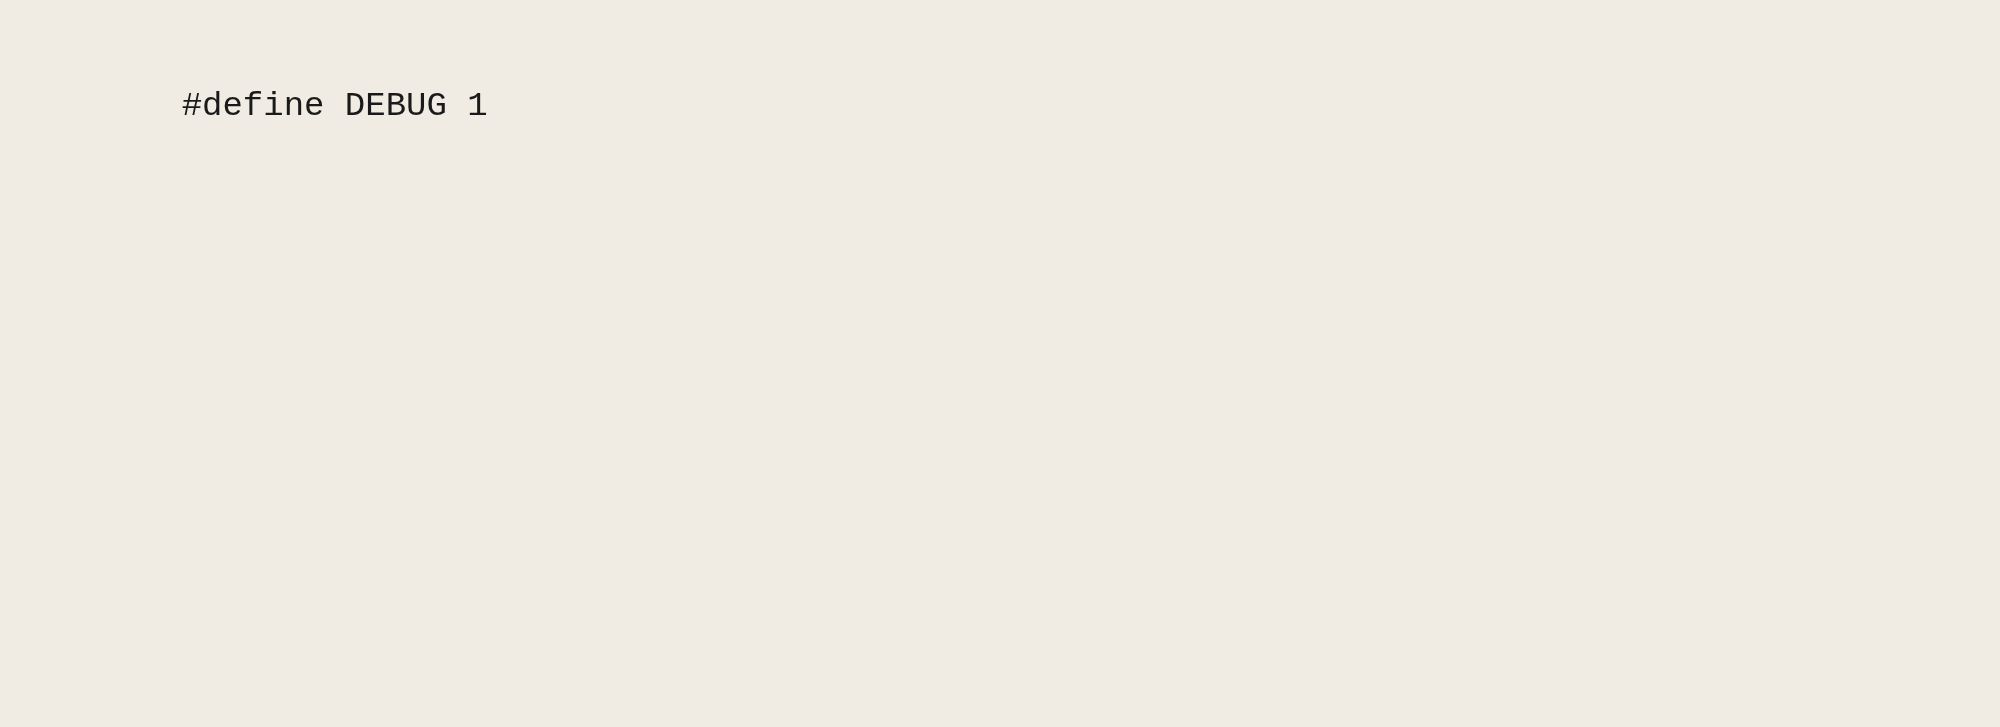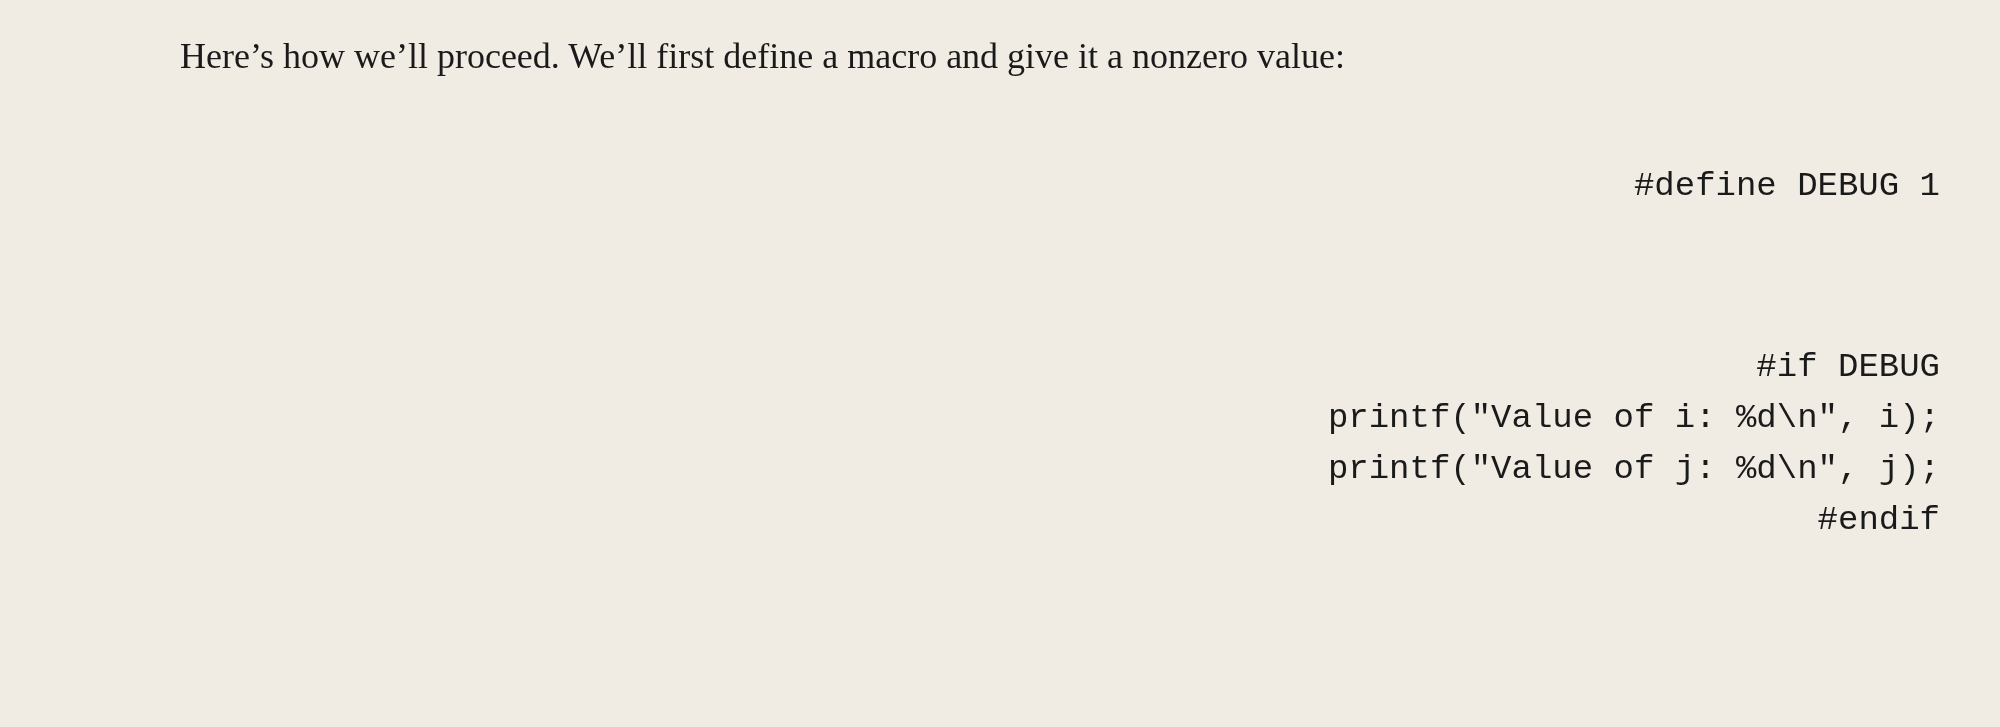--- a/index.html
+++ b/index.html
@@ -32,21 +32,20 @@
       text-justify: inter-word;
     }
 
     .code-block {
       font-family: "Courier New", Courier, monospace;
       font-size: 34px;
       line-height: 1.5;
       margin-bottom: 28px;
       white-space: pre;
       color: #1a1a1a;
-      text-align: right;
     }
 
     .mixed-para {
       text-align: justify;
       text-justify: inter-word;
       margin-bottom: 28px;
       line-height: 1.45;
     }
 
     .mixed-para code {
@@ -57,29 +56,20 @@
     .indent {
       display: inline-block;
       width: 80px;
     }
   </style>
 </head>
 <body>
 
 <div class="page-container">
 
-  <p class="paragraph">
-    <span class="indent"></span><span>Here’s how we’ll proceed. We’ll first define a macro and give it a nonzero value:</span>
-  </p>
 
   <div class="code-block">
     <span>#define DEBUG 1</span>
   </div>
 
 
-  <div class="code-block">
-    <span>#if DEBUG
-printf("Value of i: %d\n", i);
-printf("Value of j: %d\n", j);
-#endif</span>
-  </div>
 
 </div>
 
 </body></html>

